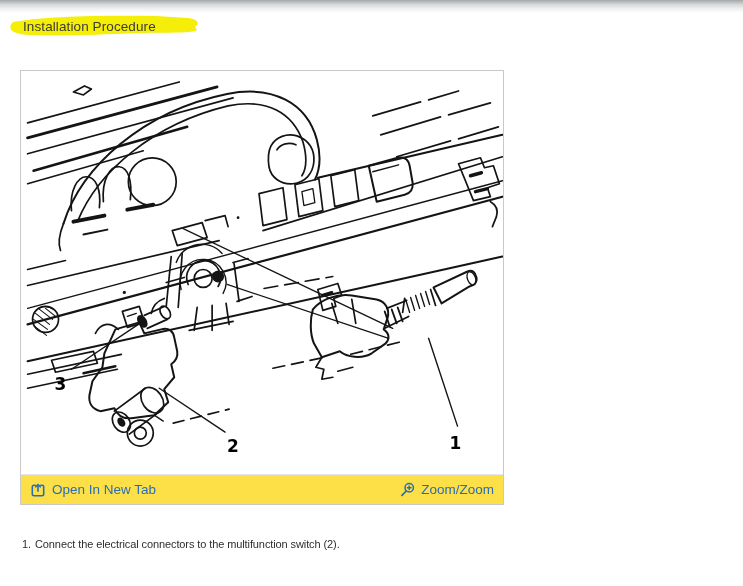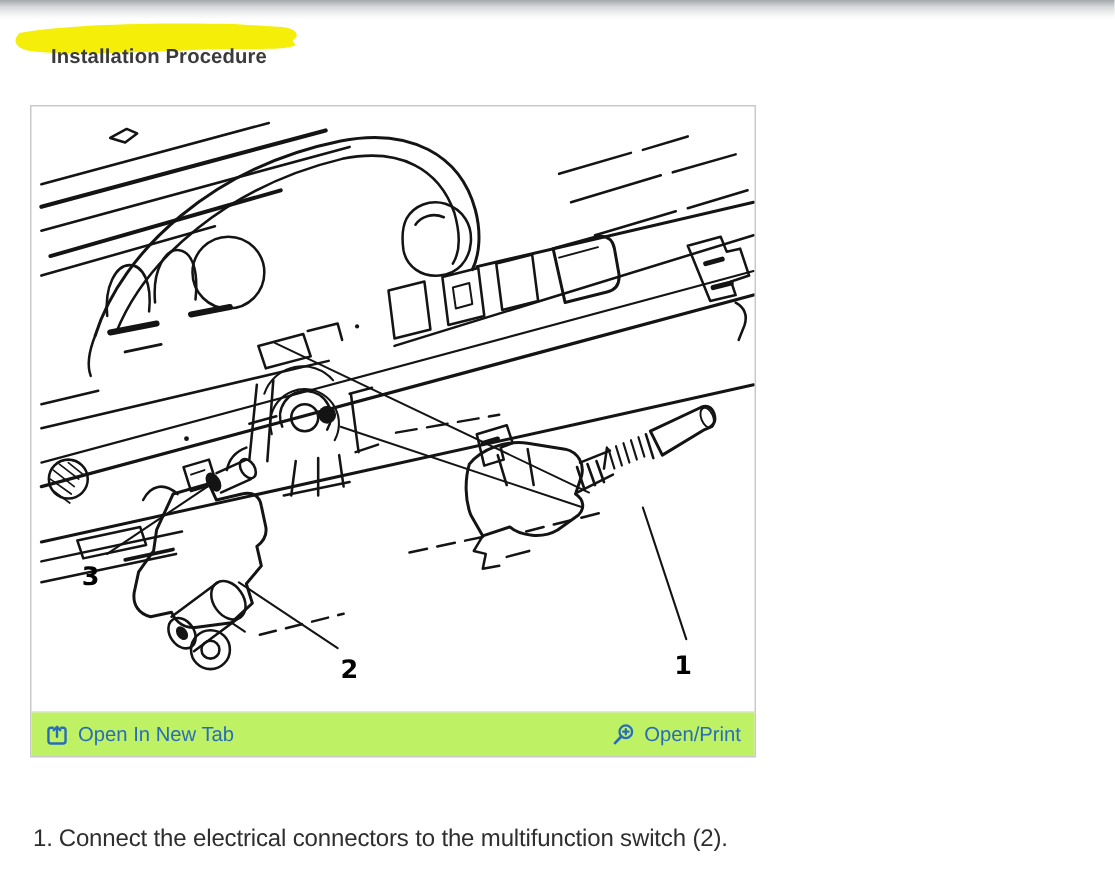--- a/index.html
+++ b/index.html
@@ -7,39 +7,39 @@
     width:743px;height:586px;position:relative;overflow:hidden;
     background:#fff;font-family:"Liberation Sans",sans-serif;
   }
   .top-shadow{
     position:absolute;top:0;left:0;right:0;height:13px;
     background:linear-gradient(to bottom,#a4a7aa 0%,#d6d8d9 35%,#f1f2f2 70%,#ffffff 100%);
   }
   .heading-wrap{position:absolute;left:18px;top:11px;height:24px;}
   .marker-svg{position:absolute;left:-12px;top:2px;z-index:0;}
   .page-title{
-    position:relative;z-index:1;margin:16px;display:inline-block;
-    font-size:13.5px;font-weight:bold;color:#3b3b3b;line-height:22px;letter-spacing:.1px;
+    position:relative;z-index:1;margin:5px;display:inline-block;
+    font-size:13.5px;font-weight:normal;color:#3b3b3b;line-height:22px;letter-spacing:.1px;
   }
   .figure-panel{
     position:absolute;left:20px;top:70px;width:484px;height:435px;
     border:1px solid #c9c9c9;background:#fff;box-sizing:border-box;
     display:flex;flex-direction:column;
   }
   .figure-art{flex:1 1 auto;display:block;}
   .figure-toolbar{
-    height:29px;flex:0 0 29px;background:#bef264;border-top:1px solid #e3e6ea;
+    height:29px;flex:0 0 29px;background:#fde047;border-top:1px solid #e3e6ea;
     display:flex;align-items:center;justify-content:space-between;
     padding:0 9px;font-size:13.5px;
   }
   .tb-link{display:flex;align-items:center;gap:6px;color:#2a6db7;cursor:pointer;}
   .tb-link svg{display:block;}
   .instructions{
-    position:absolute;left:22px;top:549px;
-    font-size:16px;color:#2e2e2e;line-height:21.5px;white-space:nowrap;letter-spacing:-0.1px;
+    position:absolute;left:22px;top:534px;
+    font-size:11px;color:#2e2e2e;line-height:21.5px;white-space:nowrap;letter-spacing:-0.1px;
   }
   .step .step-number{margin-right:4px;}
   .inline-link{color:#2a6db7;cursor:pointer;text-decoration:none;}
   .diagram-line{stroke:#141414;fill:none;stroke-linecap:round;stroke-linejoin:round;}
 </style>
 </head>
 <body>
 
 <div class="top-shadow"></div>
 
@@ -195,21 +195,21 @@
       <span>Open In New Tab</span>
     </a>
     <a class="tb-link">
       <svg width="16" height="16" viewBox="0 0 16 16">
         <g stroke="#2a6db7" stroke-width="1.5" fill="none" stroke-linecap="round">
           <circle cx="10.2" cy="5.8" r="4.2"></circle>
           <path d="M10.2,4 V7.6 M8.4,5.8 H12"></path>
           <path d="M7.2,9 L3,13.4" stroke-width="1.8"></path>
         </g>
       </svg>
-      <span>Open/Print</span>
+      <span>Zoom/Zoom</span>
     </a>
   </div>
 </div>
 
 <div class="instructions">
   <div class="step">
     <span class="step-number">1.</span><span>Connect the electrical connectors to the multifunction switch (2).</span>
   </div>
 </div>
 

